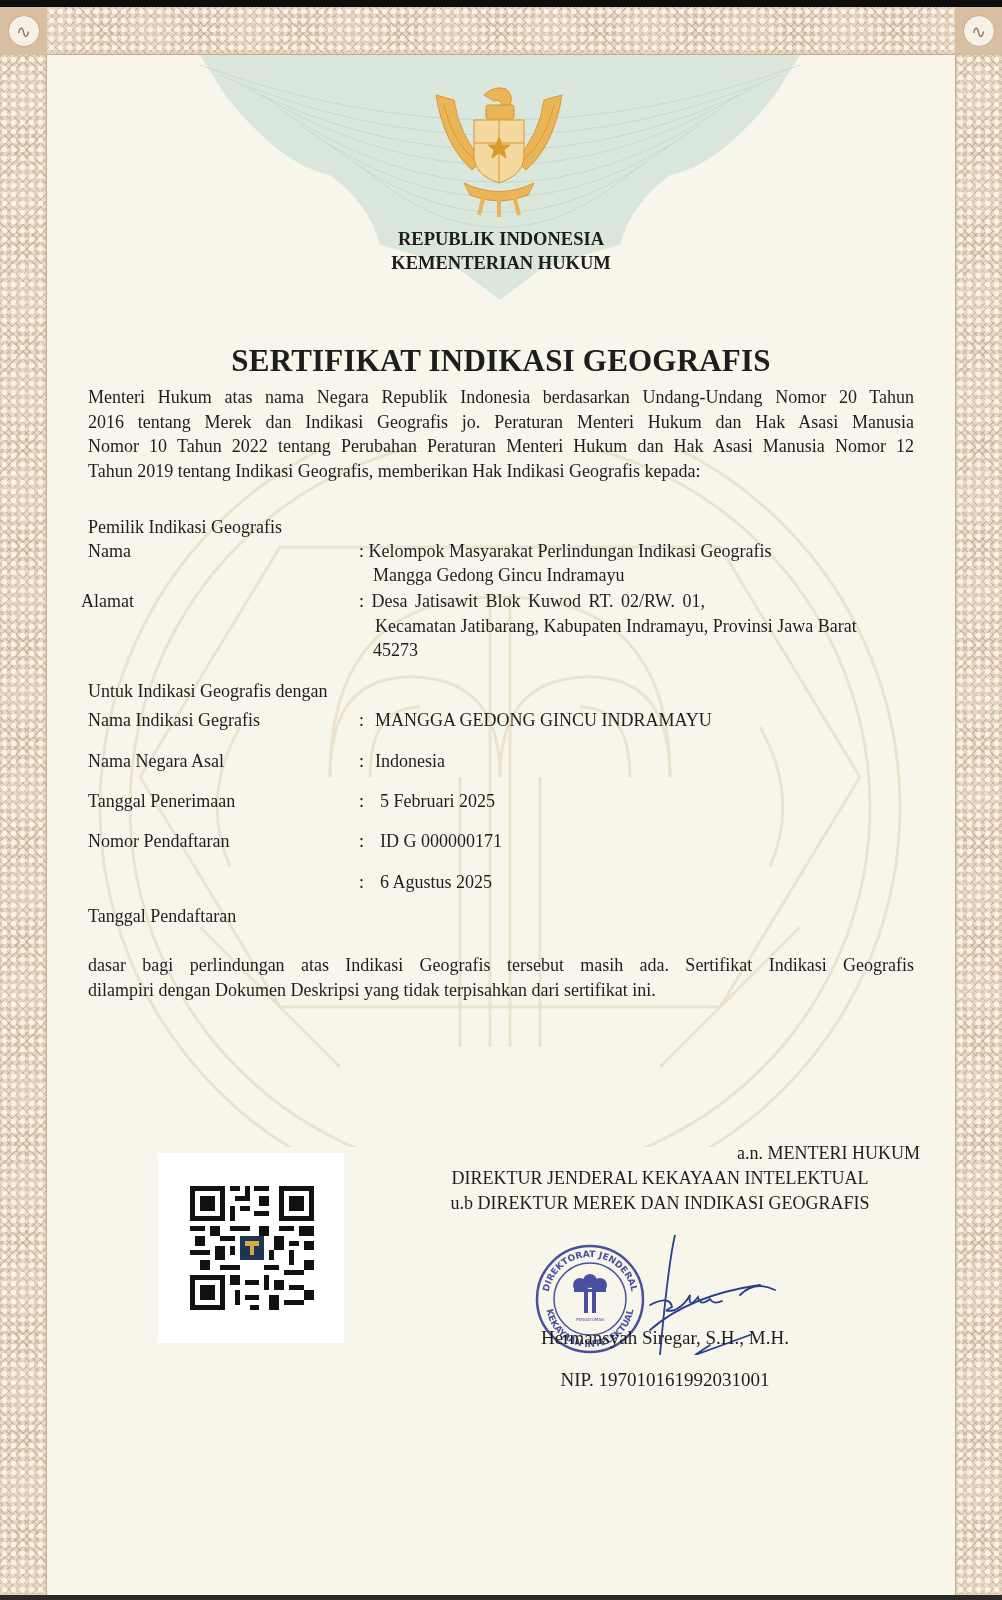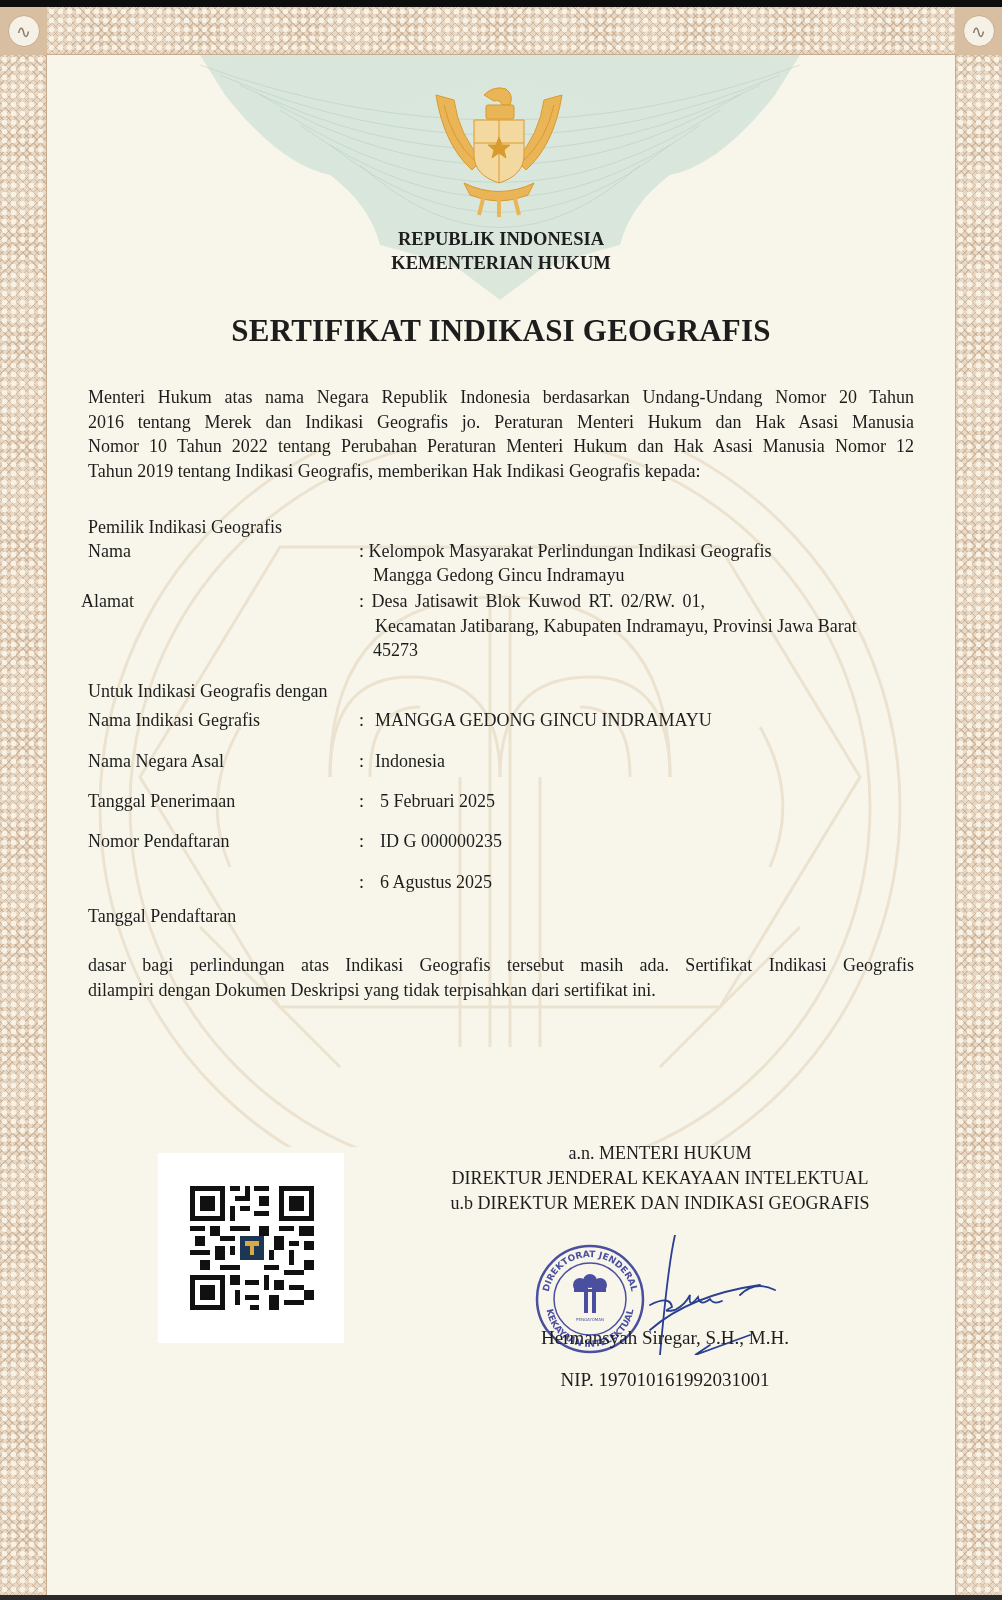--- a/index.html
+++ b/index.html
@@ -28,21 +28,21 @@
   .corner-disc { width: 32px; height: 32px; border-radius: 50%; background: #f6f1e6; border: 1px solid #c9ab8a; display: flex; align-items: center; justify-content: center; color: #8a7a6a; font-size: 18px; font-family: "DejaVu Sans", sans-serif; }
 
   
   .green-fan { position: absolute; left: 200px; top: 48px; width: 600px; height: 250px; }
   .watermark { position: absolute; left: 80px; top: 440px; width: 840px; height: 700px; opacity: 0.55; }
 
   .emblem { position: absolute; left: 424px; top: 68px; width: 150px; height: 145px; }
 
   .center-text { position: absolute; left: 0; width: 1002px; text-align: center; }
   .heading-small { font-weight: bold; font-size: 18.5px; line-height: 24px; }
-  .title { font-weight: bold; font-size: 31px; letter-spacing: 0.2px; }
+  .title { font-weight: bold; font-size: 31px; letter-spacing: 0.2px; margin-top: 30px; }
 
   .para { position: absolute; left: 88px; width: 826px; font-size: 18px; line-height: 24.5px; text-align: justify; text-align-last: left; }
   .para-line { display: block; text-align: justify; text-align-last: justify; }
   .para-line.last { text-align-last: left; }
 
   .field { position: absolute; font-size: 18px; line-height: 24.5px; white-space: nowrap; }
 
   .qr-box { position: absolute; left: 158px; top: 1146px; width: 186px; height: 190px; background: #ffffff; }
   .qr { position: absolute; left: 32px; top: 33px; width: 124px; height: 124px; }
 
@@ -153,21 +153,21 @@
   <div class="field" style="left: 88px; top: 742px;">Nama Negara Asal</div>
   <div class="field" style="left: 359px; top: 742px;">:</div>
   <div class="field" style="left: 375px; top: 742px;">Indonesia</div>
 
   <div class="field" style="left: 88px; top: 782px;">Tanggal Penerimaan</div>
   <div class="field" style="left: 359px; top: 782px;">:</div>
   <div class="field" style="left: 380px; top: 782px;">5 Februari 2025</div>
 
   <div class="field" style="left: 88px; top: 822px;">Nomor Pendaftaran</div>
   <div class="field" style="left: 359px; top: 822px;">:</div>
-  <div class="field" style="left: 380px; top: 822px;">ID G 000000235</div>
+  <div class="field" style="left: 380px; top: 822px;">ID G 000000171</div>
 
   <div class="field" style="left: 88px; top: 863px; margin-top: 34px;">Tanggal Pendaftaran</div>
   <div class="field" style="left: 359px; top: 863px;">:</div>
   <div class="field" style="left: 380px; top: 863px;">6 Agustus 2025</div>
 
   <div class="para" style="top: 946px;">
     <span class="para-line">dasar bagi perlindungan atas Indikasi Geografis tersebut masih ada. Sertifikat Indikasi Geografis</span>
     <span class="para-line last">dilampiri dengan Dokumen Deskripsi yang tidak terpisahkan dari sertifikat ini.</span>
   </div>
 
@@ -225,21 +225,21 @@
           <rect x="16" y="13" width="1" height="2"></rect>
       </g>
       <rect x="10" y="10" width="5" height="5" fill="#1d3653"></rect>
       <g fill="#d7a94a">
           <rect x="12" y="11" width="1" height="3"></rect>
           <rect x="11" y="11" width="3" height="1"></rect>
         </g>
     </svg>
   </div>
 
-  <div class="sign-block" style="top: 1134px;">a.n. MENTERI HUKUM</div>
+  <div class="sign-block" style="top: 1134px; text-align: right;">a.n. MENTERI HUKUM</div>
   <div class="sign-block" style="top: 1159px;">DIREKTUR JENDERAL KEKAYAAN INTELEKTUAL</div>
   <div class="sign-block" style="top: 1184px;">u.b DIREKTUR MEREK DAN INDIKASI GEOGRAFIS</div>
 
   <svg class="stamp" viewBox="0 0 112 112">
     <g fill="none" stroke="#4a4fa0">
       <circle cx="56" cy="56" r="53" stroke-width="2.5"></circle>
       <circle cx="56" cy="56" r="36" stroke-width="1.5"></circle>
     </g>
     <defs>
       <path id="arcTop" d="M14,56 A42,42 0 0 1 98,56"></path>

